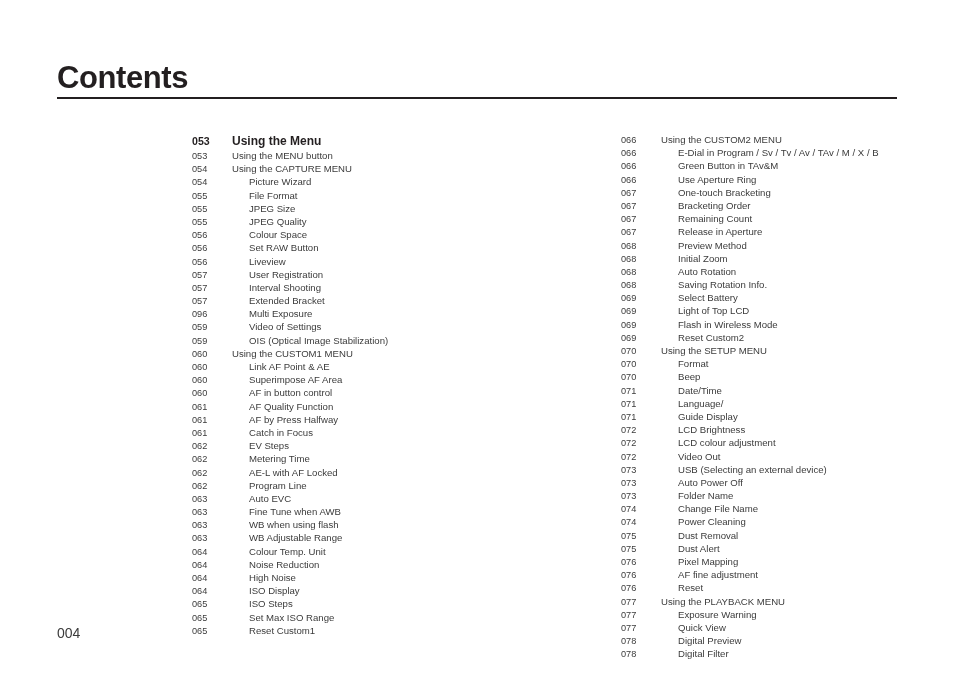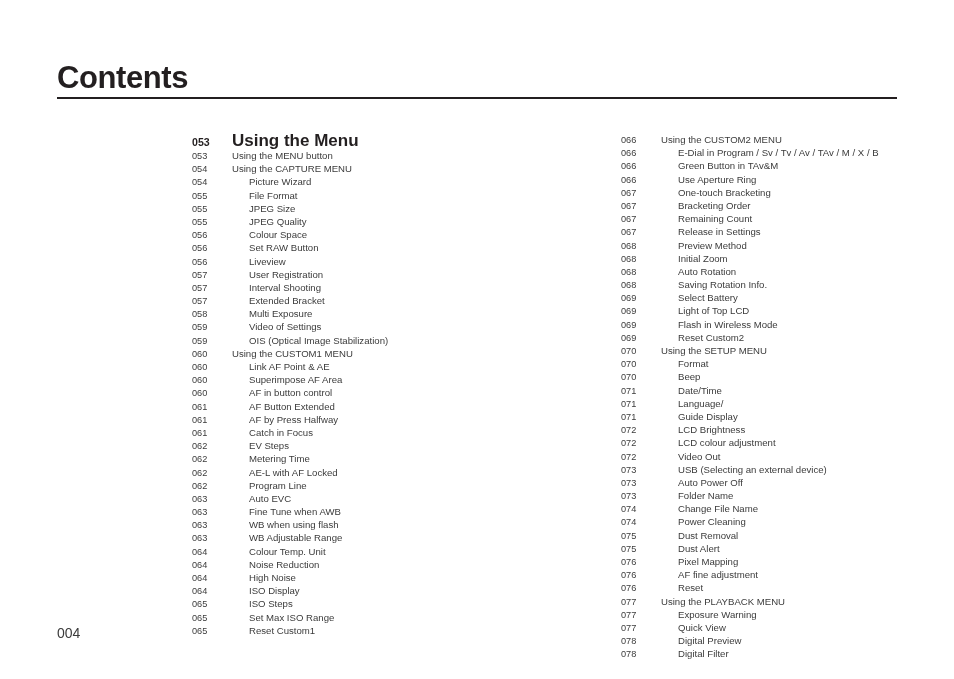--- a/index.html
+++ b/index.html
@@ -76,21 +76,21 @@
   .toc-row.level-h {
     height: 16px;
     line-height: 16px;
   }
   .toc-row.level-h .toc-num {
     font-size: 10.6px;
     font-weight: bold;
     color: #231f20;
   }
   .toc-row.level-h .toc-label {
-    font-size: 17px;
+    font-size: 12px;
     font-weight: bold;
     color: #231f20;
     padding-left: 0px;
   }
 
   
   .toc-row.level-1 .toc-label { padding-left: 0px; }
 
   
   .toc-row.level-2 .toc-label { padding-left: 17px; }
@@ -157,21 +157,21 @@
       </div>
       <div class="toc-row level-2">
         <span class="toc-num">057</span>
         <span class="toc-label">Interval Shooting</span>
       </div>
       <div class="toc-row level-2">
         <span class="toc-num">057</span>
         <span class="toc-label">Extended Bracket</span>
       </div>
       <div class="toc-row level-2">
-        <span class="toc-num">058</span>
+        <span class="toc-num">096</span>
         <span class="toc-label">Multi Exposure</span>
       </div>
       <div class="toc-row level-2">
         <span class="toc-num">059</span>
         <span class="toc-label">Video of Settings</span>
       </div>
       <div class="toc-row level-2">
         <span class="toc-num">059</span>
         <span class="toc-label">OIS (Optical Image Stabilization)</span>
       </div>
@@ -186,21 +186,21 @@
       <div class="toc-row level-2">
         <span class="toc-num">060</span>
         <span class="toc-label">Superimpose AF Area</span>
       </div>
       <div class="toc-row level-2">
         <span class="toc-num">060</span>
         <span class="toc-label">AF in button control</span>
       </div>
       <div class="toc-row level-2">
         <span class="toc-num">061</span>
-        <span class="toc-label">AF Button Extended</span>
+        <span class="toc-label">AF Quality Function</span>
       </div>
       <div class="toc-row level-2">
         <span class="toc-num">061</span>
         <span class="toc-label">AF by Press Halfway</span>
       </div>
       <div class="toc-row level-2">
         <span class="toc-num">061</span>
         <span class="toc-label">Catch in Focus</span>
       </div>
       <div class="toc-row level-2">
@@ -288,21 +288,21 @@
       <div class="toc-row level-2">
         <span class="toc-num">067</span>
         <span class="toc-label">Bracketing Order</span>
       </div>
       <div class="toc-row level-2">
         <span class="toc-num">067</span>
         <span class="toc-label">Remaining Count</span>
       </div>
       <div class="toc-row level-2">
         <span class="toc-num">067</span>
-        <span class="toc-label">Release in Settings</span>
+        <span class="toc-label">Release in Aperture</span>
       </div>
       <div class="toc-row level-2">
         <span class="toc-num">068</span>
         <span class="toc-label">Preview Method</span>
       </div>
       <div class="toc-row level-2">
         <span class="toc-num">068</span>
         <span class="toc-label">Initial Zoom</span>
       </div>
       <div class="toc-row level-2">

